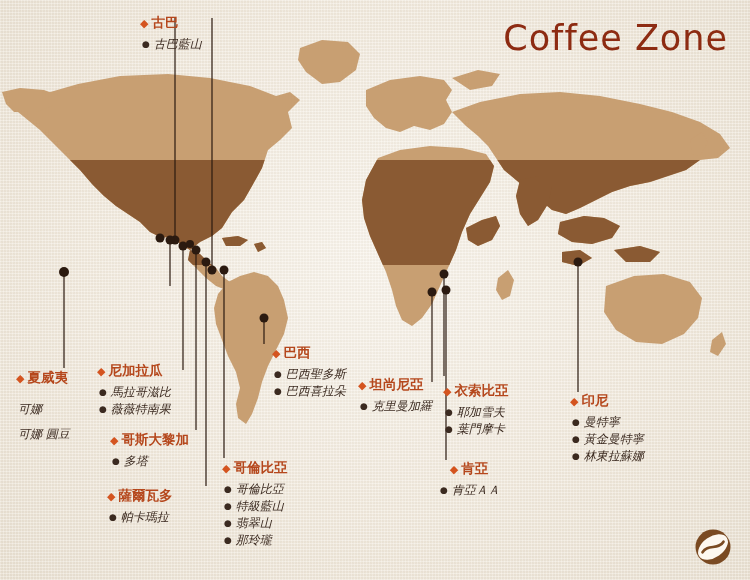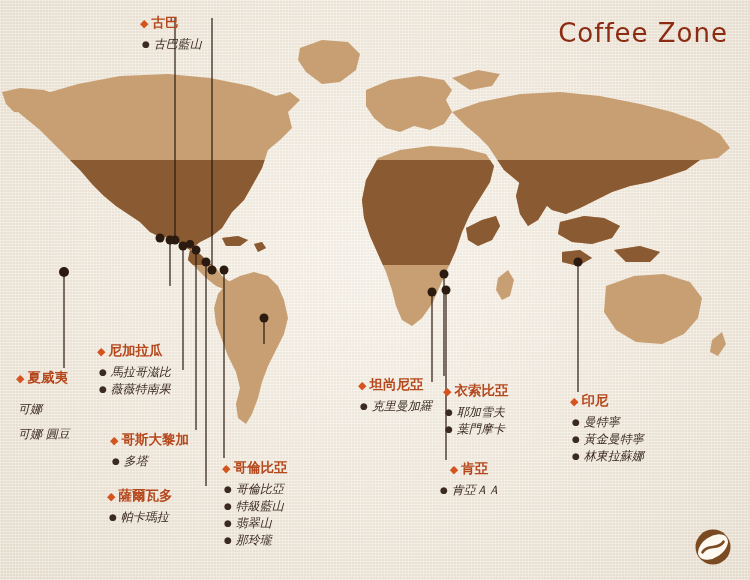--- a/index.html
+++ b/index.html
@@ -13,21 +13,21 @@
     position:absolute;left:0;top:0;width:750px;height:580px;
     background:
       repeating-linear-gradient(0deg, rgba(255,255,255,0.28) 0px, rgba(255,255,255,0.28) 1px, rgba(0,0,0,0.012) 1px, rgba(0,0,0,0.012) 3px),
       repeating-linear-gradient(90deg, rgba(255,255,255,0.22) 0px, rgba(255,255,255,0.22) 1px, rgba(0,0,0,0.012) 1px, rgba(0,0,0,0.012) 3px),
       radial-gradient(ellipse at 50% 45%, #f8f3ea 0%, #f1e9dc 55%, #e9e0d0 100%);
   }
   svg#mapsvg{position:absolute;left:0;top:0;width:750px;height:580px;}
   .title{
     position:absolute;right:22px;top:18px;
     font-family:"DejaVu Sans","Liberation Sans",sans-serif;
-    font-size:26px;letter-spacing:1px;color:#8d2b12;
+    font-size:35px;letter-spacing:1px;color:#8d2b12;
     font-weight:400;
   }
   .label-group{position:absolute;}
   .lg-head{
     font-size:13.5px;color:#b5471c;font-weight:bold;white-space:nowrap;
     line-height:24px;
   }
   .lg-head .dia{color:#d4541f;font-size:11px;margin-right:3px;}
   .lg-item{
     font-size:12px;color:#3b2a20;white-space:nowrap;line-height:17px;
@@ -167,21 +167,21 @@
     <div class="lg-item"><span class="bul">●</span><span>古巴藍山</span></div>
   </div>
 
 
   <div class="label-group" style="left:16px;top:365px;">
     <div class="lg-head"><span class="dia">◆</span><span>夏威夷</span></div>
     <div class="lg-item" style="margin-top:10px;"><span>可娜</span></div>
     <div class="lg-item" style="margin-top:8px;"><span>可娜 圓豆</span></div>
   </div>
 
-  <div class="label-group" style="left:97px;top:338px;">
+  <div class="label-group" style="left:97px;top:358px;">
     <div class="lg-head"><span class="dia">◆</span><span>尼加拉瓜</span></div>
     <div class="lg-item"><span class="bul">●</span><span>馬拉哥滋比</span></div>
     <div class="lg-item"><span class="bul">●</span><span>薇薇特南果</span></div>
   </div>
 
   <div class="label-group" style="left:110px;top:427px;">
     <div class="lg-head"><span class="dia">◆</span><span>哥斯大黎加</span></div>
     <div class="lg-item"><span class="bul">●</span><span>多塔</span></div>
   </div>
 
@@ -191,20 +191,25 @@
   </div>
 
   <div class="label-group" style="left:222px;top:455px;">
     <div class="lg-head"><span class="dia">◆</span><span>哥倫比亞</span></div>
     <div class="lg-item"><span class="bul">●</span><span>哥倫比亞</span></div>
     <div class="lg-item"><span class="bul">●</span><span>特級藍山</span></div>
     <div class="lg-item"><span class="bul">●</span><span>翡翠山</span></div>
     <div class="lg-item"><span class="bul">●</span><span>那玲瓏</span></div>
   </div>
 
+  <div class="label-group" style="left:272px;top:340px;">
+    <div class="lg-head"><span class="dia">◆</span><span>巴西</span></div>
+    <div class="lg-item"><span class="bul">●</span><span>巴西聖多斯</span></div>
+    <div class="lg-item"><span class="bul">●</span><span>巴西喜拉朵</span></div>
+  </div>
 
   <div class="label-group" style="left:358px;top:372px;">
     <div class="lg-head"><span class="dia">◆</span><span>坦尚尼亞</span></div>
     <div class="lg-item"><span class="bul">●</span><span>克里曼加羅</span></div>
   </div>
 
   <div class="label-group" style="left:438px;top:456px;text-align:center;">
     <div class="lg-head"><span class="dia">◆</span><span>肯亞</span></div>
     <div class="lg-item"><span class="bul">●</span><span>肯亞ＡＡ</span></div>
   </div>

